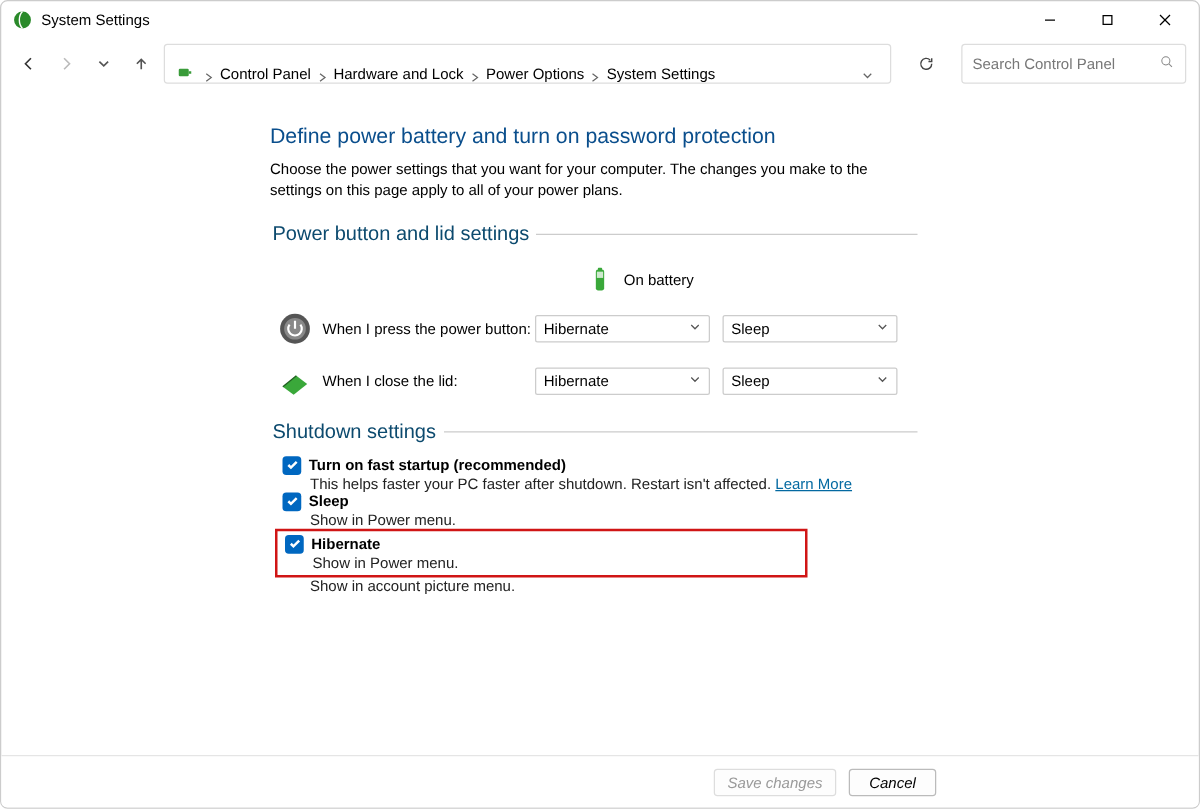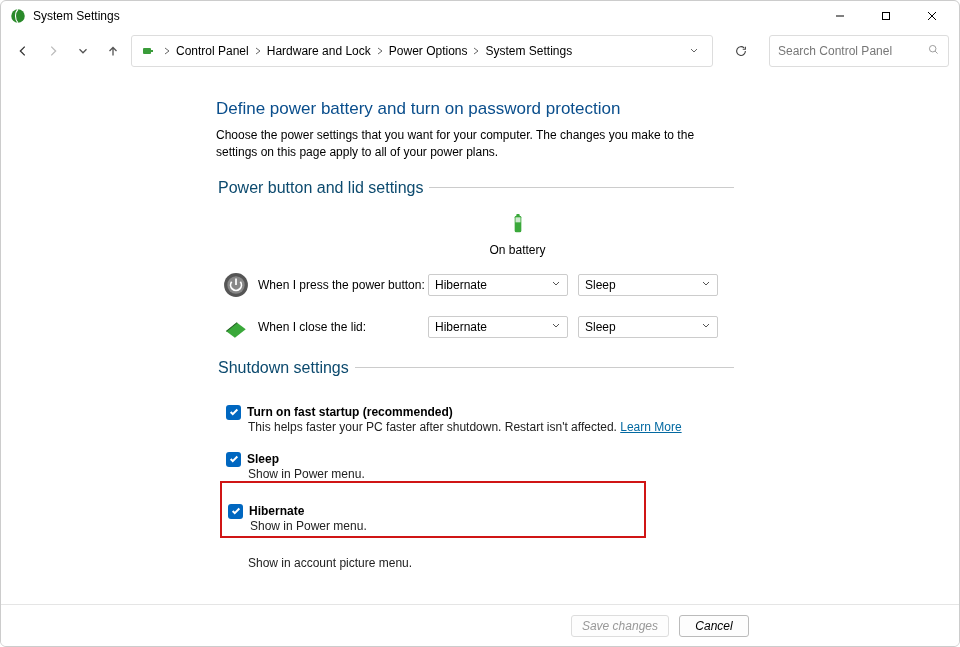--- a/index.html
+++ b/index.html
@@ -33,21 +33,21 @@
     padding: 0 10px;
     gap: 6px;
   }
   .nav-arrow { width:24px; height:24px; display:flex; align-items:center; justify-content:center; }
   .nav-arrow svg { width:14px; height:14px; stroke:#555; }
   .breadcrumb-box {
     flex:1;
     height:32px;
     border:1px solid #ddd;
     display:flex;
-    align-items:center;
+    align-items:flex-end;
     padding-left:8px;
     border-radius:3px;
   }
   .bc-icon { width:16px; height:16px; margin-right:4px; display:flex; align-items:center; justify-content:center; }
   .bc-sep { width:14px; display:flex; align-items:center; justify-content:center; }
   .bc-sep svg { width:8px; height:8px; stroke:#666; }
   .bc-item { padding:0 2px; font-size:12px; }
   .bc-right { margin-left:auto; display:flex; align-items:center; padding-right:8px; }
   .bc-right .chev { width:20px; display:flex; justify-content:center; }
   .refresh { width:32px; height:32px; display:flex; align-items:center; justify-content:center; margin-left:6px;  border-radius:3px; }
@@ -71,37 +71,37 @@
   .page-desc { font-size:12px; max-width:520px; line-height:1.4; }
   fieldset {
     border: none;
     border-top: 1px solid #ccc;
     margin: 18px 0 0 0;
     padding: 10px 0 0 0;
     width: 518px;
   }
   fieldset legend { font-size:16px; padding-right:6px; color:#0c4a6e; }
   .cols-header { display:flex; margin-left:195px; margin-top:6px; }
-  .col-hd { width:155px; display:flex; align-items:center; gap:8px; font-size:12px;flex-direction:column; }
+  .col-hd { width:155px; display:flex; align-items:center; gap:8px; font-size:12px; }
   .col-hd.plugged { justify-content:flex-start; padding-left:6px; }
   .icon-batt, .icon-plug { width:22px; height:22px; display:flex; align-items:center; justify-content:center; }
   .row {
     display:flex; align-items:center; margin-top:14px;
   }
   .row-icon { width:28px; height:28px; display:flex; align-items:center; justify-content:center; margin-right:8px; margin-left:6px; }
   .row-label { width:170px; font-size:12px; }
   .sel {
     width:140px; height:22px; border:1px solid #ccc;
     display:flex; align-items:center; padding:0 6px; font-size:12px;
     margin-right:10px;
     justify-content:space-between;
     border-radius:2px;
   }
   .sel .chev { width:10px; }
-  .chk-item { margin: 18px 0 0 10px; }
+  .chk-item { margin: 0 0 0 10px; }
   .chk-head { display:flex; align-items:center; gap:6px; }
   .chk-desc { margin-left:22px; font-size:12px; color:#222; }
   .chk-box {
     width:15px; height:15px; border-radius:3px; background:#0067c0;
     display:flex; align-items:center; justify-content:center;
   }
   .chk-box svg { width:10px; height:10px; stroke:#fff; stroke-width:2.4; fill:none; }
   .chk-label-bold { font-weight:600; font-size:12px; }
   .lm-link { color:#0369a1; text-decoration:underline; }
   .highlight-box {

